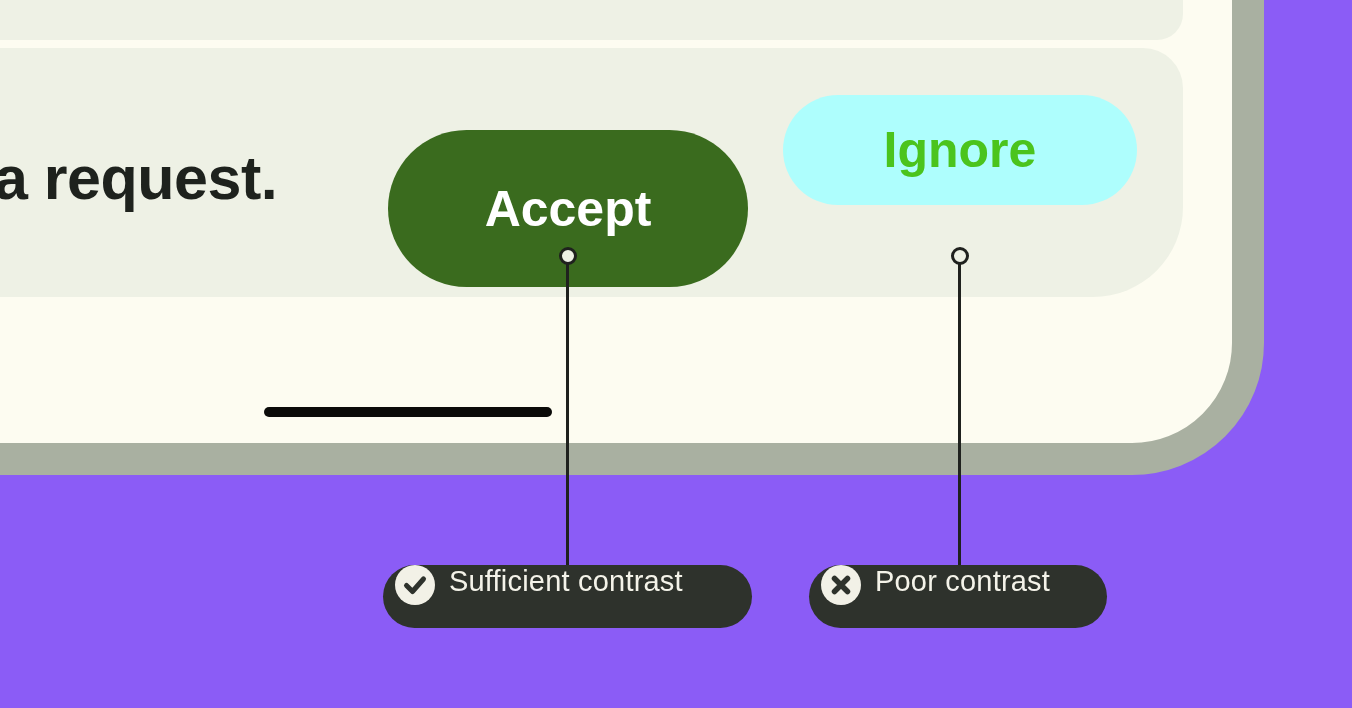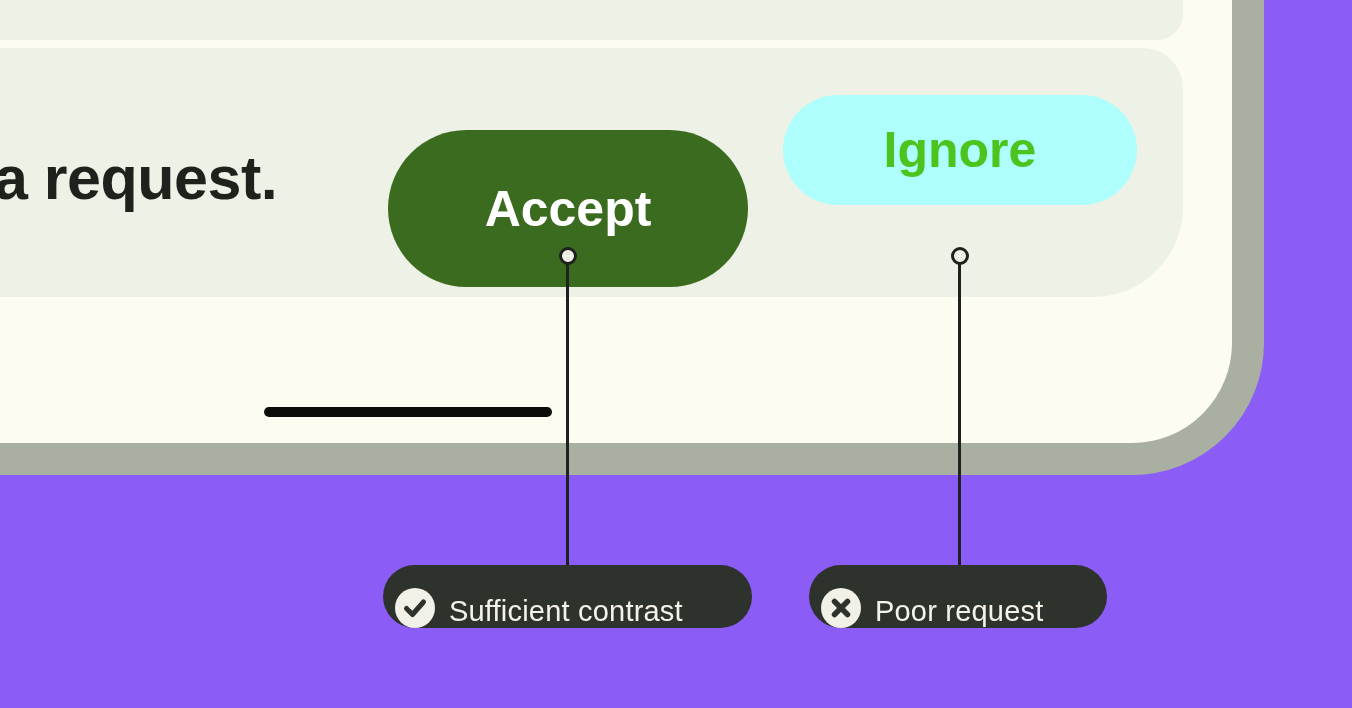--- a/index.html
+++ b/index.html
@@ -111,21 +111,21 @@
   .connector-endpoint.accept { left: 559px; }
   .connector-endpoint.ignore { left: 951px; }
   .callout {
     position: absolute;
     top: 565px;
     height: 63px;
     box-sizing: border-box;
     border-radius: 31.5px;
     background: #2e322c;
     display: flex;
-    align-items: flex-end;
+    align-items: flex-start;
     padding: 0 24px 0 12px;
     gap: 14px;
     z-index: 5;
   }
   .callout.sufficient { left: 383px; width: 369px; }
   .callout.poor { left: 809px; width: 298px; }
   .callout .icon { width: 40px; height: 40px; flex: 0 0 auto; display: block; }
   .callout .label {
     color: #f4f3e9;
     font-size: 29px;
@@ -163,16 +163,16 @@
       <path d="M11.5 20.5 L17.5 26.5 L28.5 14" fill="none" stroke="#2e322c" stroke-width="5" stroke-linecap="round" stroke-linejoin="round"></path>
     </svg>
     <span class="label">Sufficient contrast</span>
   </div>
 
   <div class="callout poor">
     <svg class="icon" viewBox="0 0 40 40">
       <circle cx="20" cy="20" r="20" fill="#f2f1e7"></circle>
       <path d="M13.5 13.5 L26.5 26.5 M26.5 13.5 L13.5 26.5" fill="none" stroke="#2e322c" stroke-width="5.5" stroke-linecap="round"></path>
     </svg>
-    <span class="label">Poor request</span>
+    <span class="label">Poor contrast</span>
   </div>
 
 </div>
 
 </body></html>

